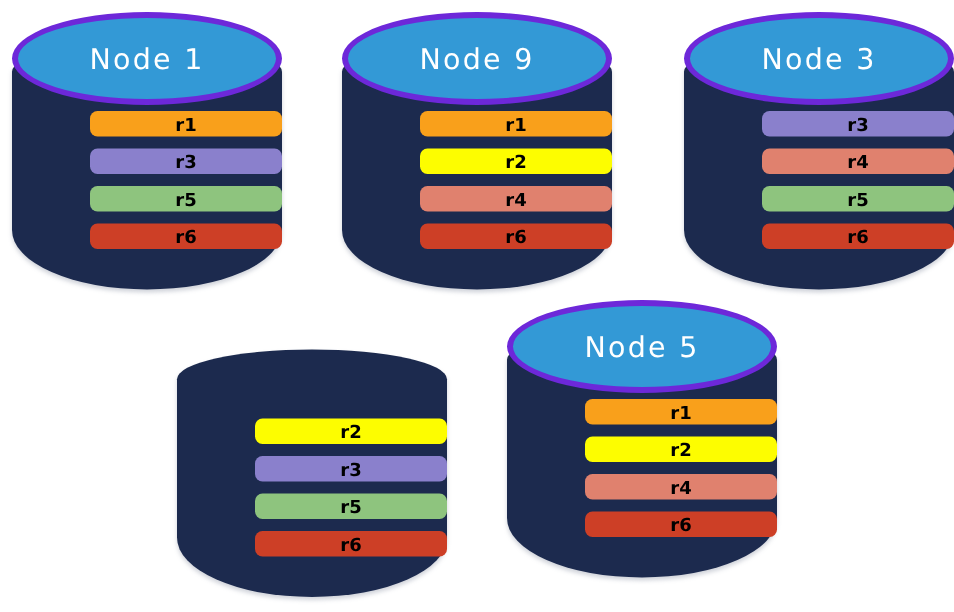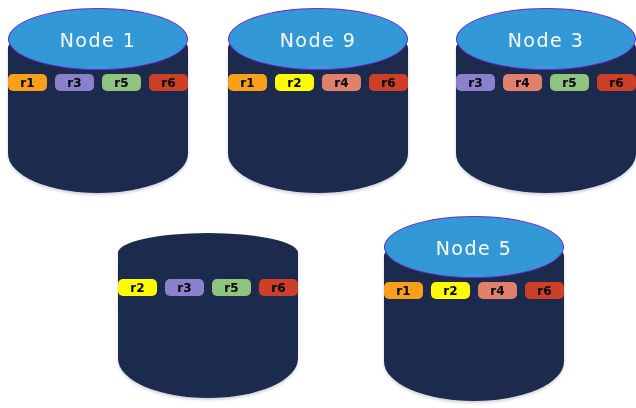--- a/index.html
+++ b/index.html
@@ -41,21 +41,21 @@
 
   
   .cyl-top {
     position: absolute;
     left: 0;
     top: 0;
     width: 180px;
     height: 62px;
     background: #3399d6;
     border-radius: 50%;
-    border: 1px solid #6d28d9;
+    border: 4px solid #6d28d9;
     box-sizing: border-box;
     display: flex;
     align-items: center;
     justify-content: center;
   }
 
   .node-label {
     color: #ffffff;
     font-size: 19px;
     font-weight: 400;
@@ -64,21 +64,21 @@
     white-space: nowrap;
     transform: translateY(1px);
   }
 
   .bars {
     position: absolute;
     left: 0;
     top: 62px;
     width: 180px;
     display: flex;
-    flex-direction: row;
+    flex-direction: column;
     align-items: flex-end;
     gap: 8px;
     padding-top: 4px;
     box-sizing: border-box;
   }
 
   .bar {
     width: 128px;
     height: 17px;
     border-radius: 5px;
@@ -134,21 +134,21 @@
     </div>
     <div class="node" style="left: 118px; top: 213px;">
       <div class="cyl-body"></div>
       <div class="bars">
         <div class="bar" style="background: rgb(253, 253, 0);">r2</div>
         <div class="bar" style="background: rgb(138, 128, 204);">r3</div>
         <div class="bar" style="background: rgb(142, 196, 126);">r5</div>
         <div class="bar" style="background: rgb(205, 63, 38);">r6</div>
       </div>
     </div>
-    <div class="node" style="left: 338px; top: 216px; margin-left: 46px;">
+    <div class="node" style="left: 338px; top: 200px;">
       <div class="cyl-body"></div>
       <div class="cyl-top">
         <span class="node-label">Node 5</span>
       </div>
       <div class="bars">
         <div class="bar" style="background: rgb(249, 160, 27);">r1</div>
         <div class="bar" style="background: rgb(253, 253, 0);">r2</div>
         <div class="bar" style="background: rgb(224, 129, 110);">r4</div>
         <div class="bar" style="background: rgb(205, 63, 38);">r6</div>
       </div>

